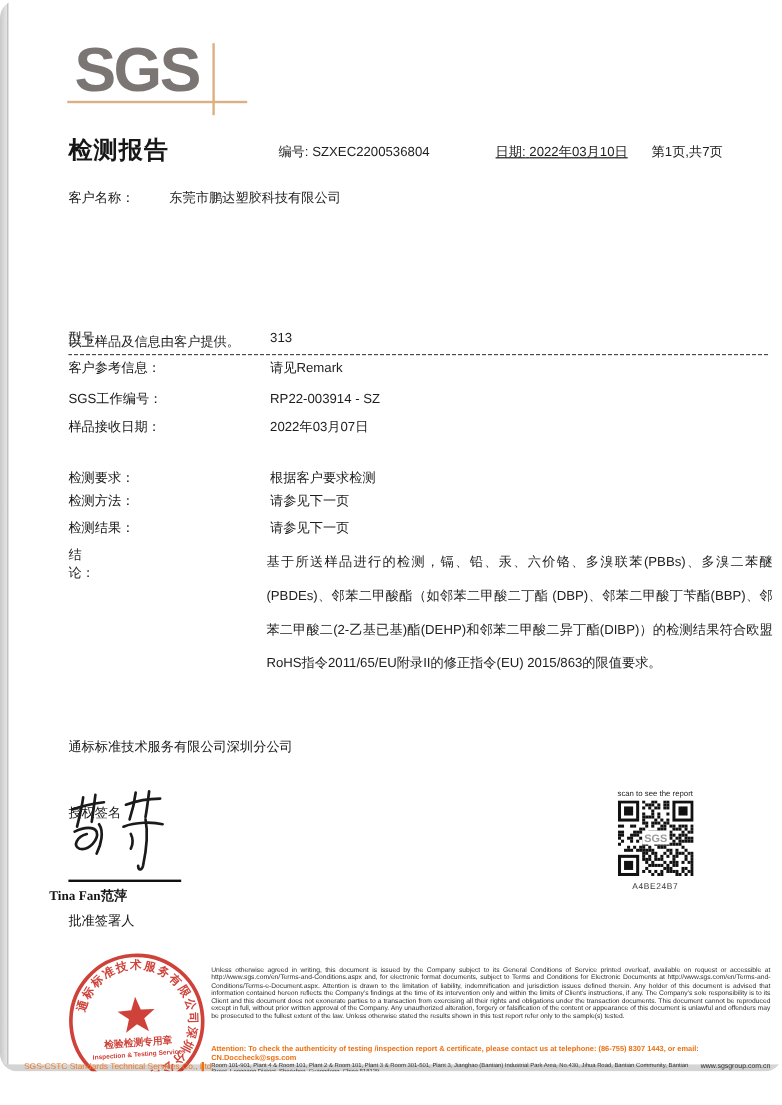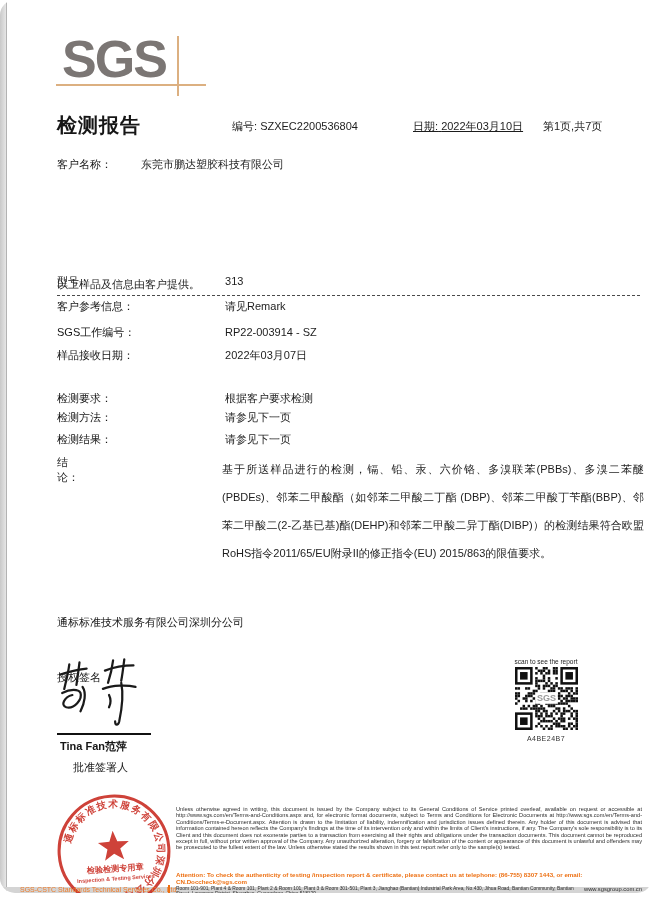--- a/index.html
+++ b/index.html
@@ -31,22 +31,22 @@
 
   .concl-row { position:absolute; left:57px; top:455px; font-size:11px; }
   .concl-row .lbl { position:absolute; left:0; top:0; }
   .concl-text { position:absolute; left:165px; top:0; width:422px; line-height:28px; color:#1d1d1d; text-align:justify; }
 
   
   .company-line { position:absolute; left:57px; top:615px; font-size:11px; color:#161616; }
   .auth-line { position:absolute; left:57px; top:631px; font-size:11px; color:#161616;margin-top:39px; }
   .sig-svg { position:absolute; left:52px; top:658px; }
   .sig-underline { position:absolute; left:57px; top:733px; width:94px; height:2px; background:#111; }
-  .signer { position:absolute; left:60px; top:739px; font-size:11px; font-weight:bold; color:#161616; }
-  .signer-role { position:absolute; left:73px; top:760px; font-size:11px; color:#161616; }
+  .signer { position:absolute; left:41px; top:739px; font-size:11px; font-weight:bold; color:#161616;font-family:Liberation Serif, serif; }
+  .signer-role { position:absolute; left:57px; top:760px; font-size:11px; color:#161616; }
 
   
   .qr-wrap { position:absolute; left:505px; top:658px; width:82px; text-align:center; }
   .qr-caption { font-size:6.5px; color:#222; margin-bottom:2px; white-space:nowrap; }
   .qr-code-id { font-size:7px; color:#333; margin-top:1px; letter-spacing:.5px; }
 
   
   .stamp { position:absolute; left:53px; top:790px; width:122px; height:122px; opacity:.88; transform:rotate(-4deg); }
 
   

